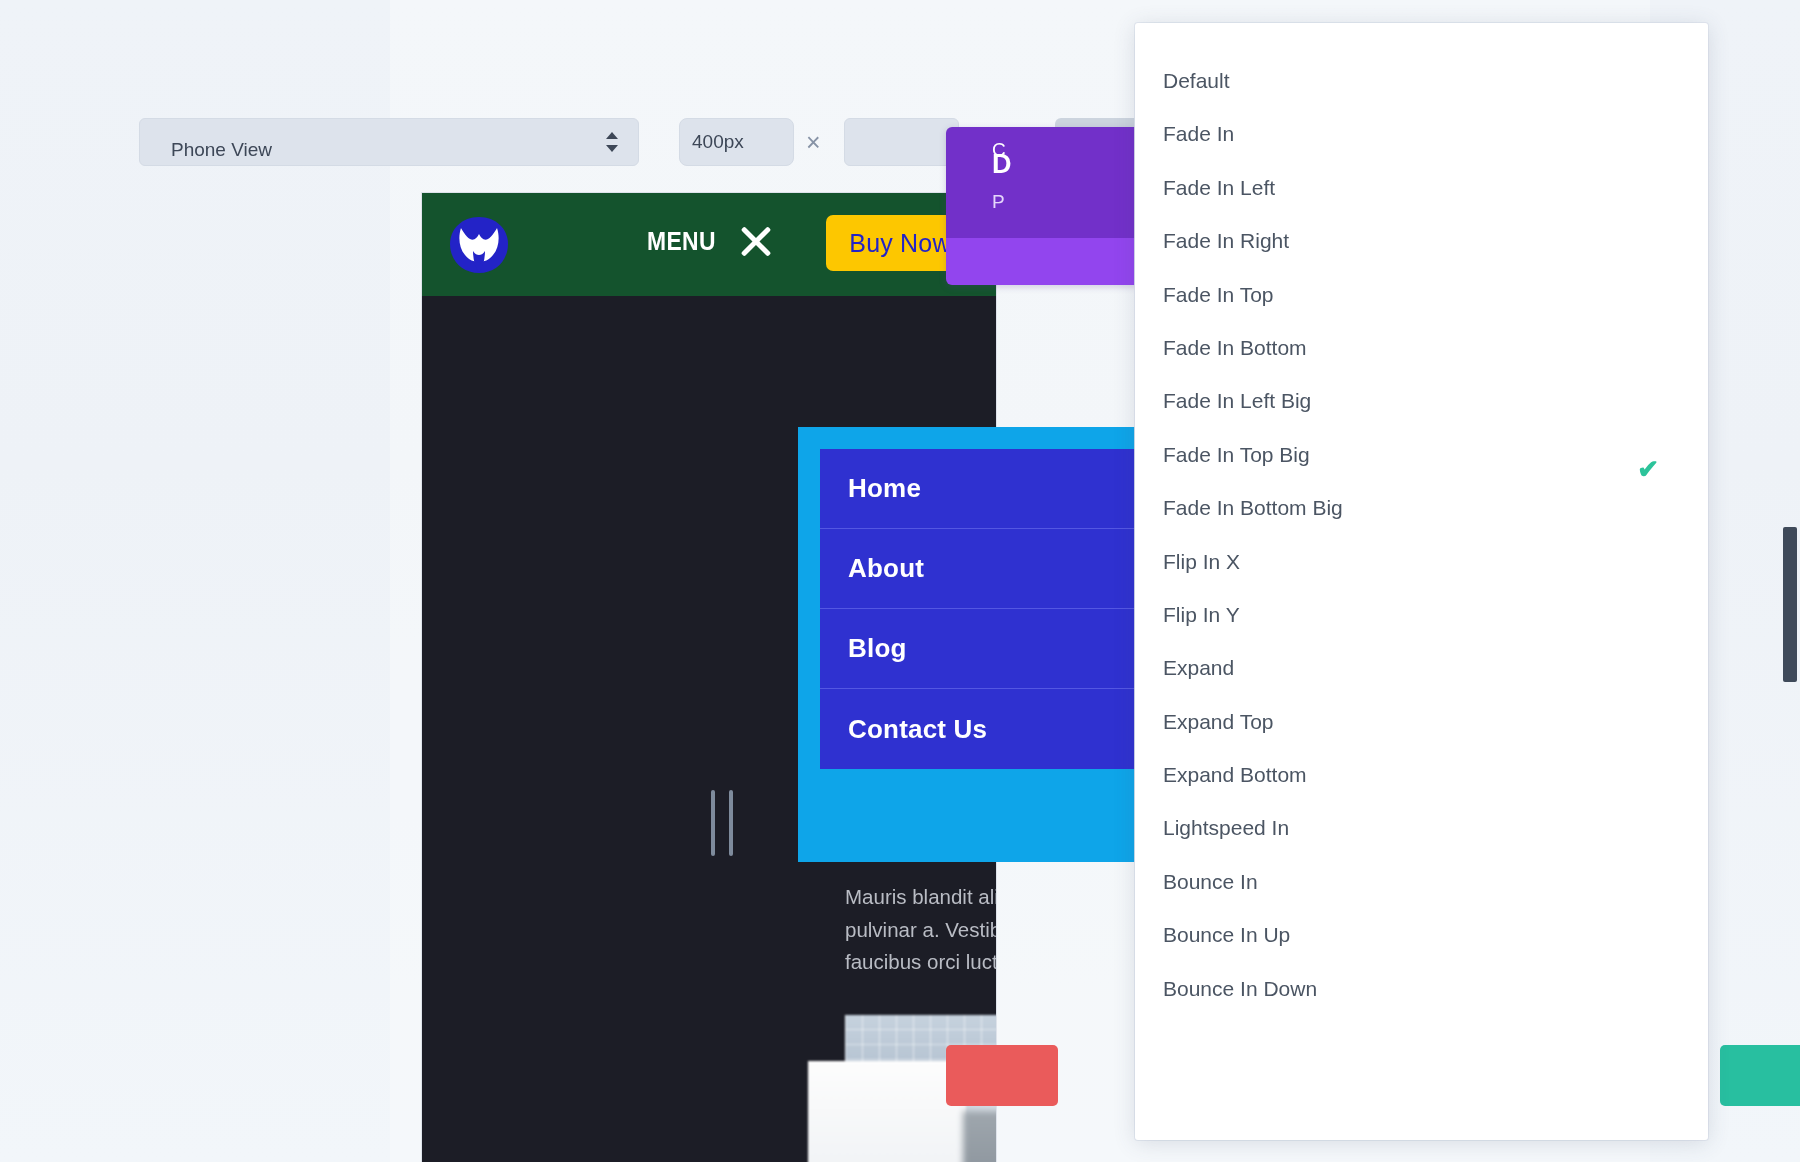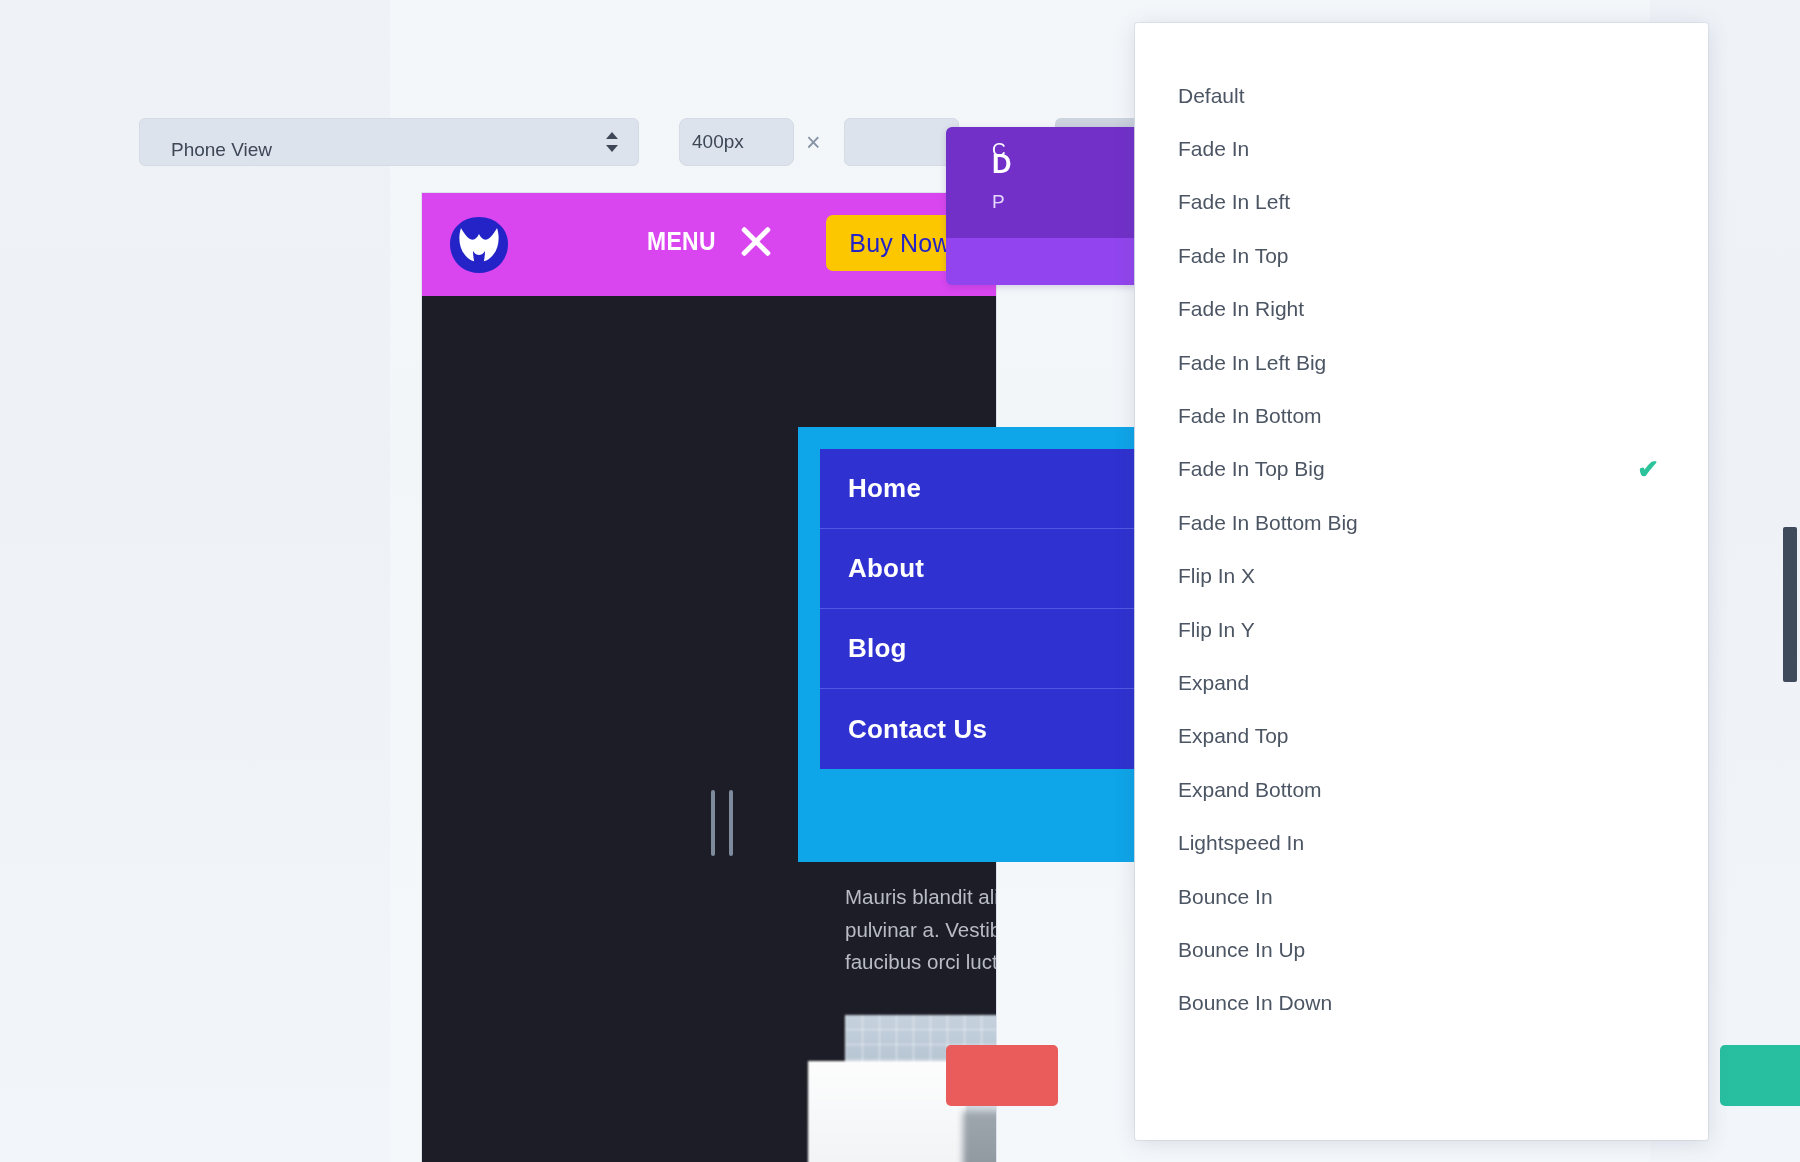--- a/index.html
+++ b/index.html
@@ -83,21 +83,21 @@
     width:681px; height:992px;
   }
   .phone {
     position:absolute; left:54px; top:23px; width:574px; height:969px;
     background:#1c1d26;
     overflow:hidden;
     box-shadow:0 0 0 1px rgba(180,190,205,.35);
   }
   .phone-header {
     position:absolute; left:0; top:0; width:574px; height:103px;
-    background:#d946ef;
+    background:#14532d;
     display:flex; align-items:center;
   }
   .logo {
     position:absolute; left:26px; top:22px; width:62px; height:60px;
   }
   .menu-toggle {
     position:absolute; left:225px; top:30px;
     display:flex; align-items:center; gap:13px;
     color:#ffffff;
   }
@@ -250,22 +250,22 @@
     width:573px; height:1117px;
     background:#ffffff;
     border-radius:3px;
     box-shadow:0 3px 22px rgba(60,75,100,.16), 0 0 0 1px rgba(225,231,239,.9);
     padding:46px 0 0 0;
     overflow:hidden;
   }
   .dd-item {
     position:relative;
     height:53.4px;
-    display:flex; align-items:center;
-    padding-left:43px; padding-right:43px;
+    display:flex; 
+    padding-left:28px; padding-right:43px;
     font-size:21px; color:#4b5563;
     white-space:nowrap;
   }
   .dd-item .check {
     position:absolute; right:49px; top:50%; transform:translateY(-50%);
     color:#2cc39a; font-size:26px; font-weight:700; line-height:1;
   }
 </style>
 </head>
 <body>
@@ -377,30 +377,30 @@
     <div class="dd-item">
       <span>Default</span>
     </div>
     <div class="dd-item">
       <span>Fade In</span>
     </div>
     <div class="dd-item">
       <span>Fade In Left</span>
     </div>
     <div class="dd-item">
+      <span>Fade In Right</span>
+    </div>
+    <div class="dd-item">
       <span>Fade In Top</span>
     </div>
     <div class="dd-item">
-      <span>Fade In Right</span>
+      <span>Fade In Bottom</span>
     </div>
     <div class="dd-item">
       <span>Fade In Left Big</span>
-    </div>
-    <div class="dd-item">
-      <span>Fade In Bottom</span>
     </div>
     <div class="dd-item">
       <span>Fade In Top Big</span>
       <span class="check" style="color: rgb(44, 195, 154);">✔</span>
     </div>
     <div class="dd-item">
       <span>Fade In Bottom Big</span>
     </div>
     <div class="dd-item">
       <span>Flip In X</span>

